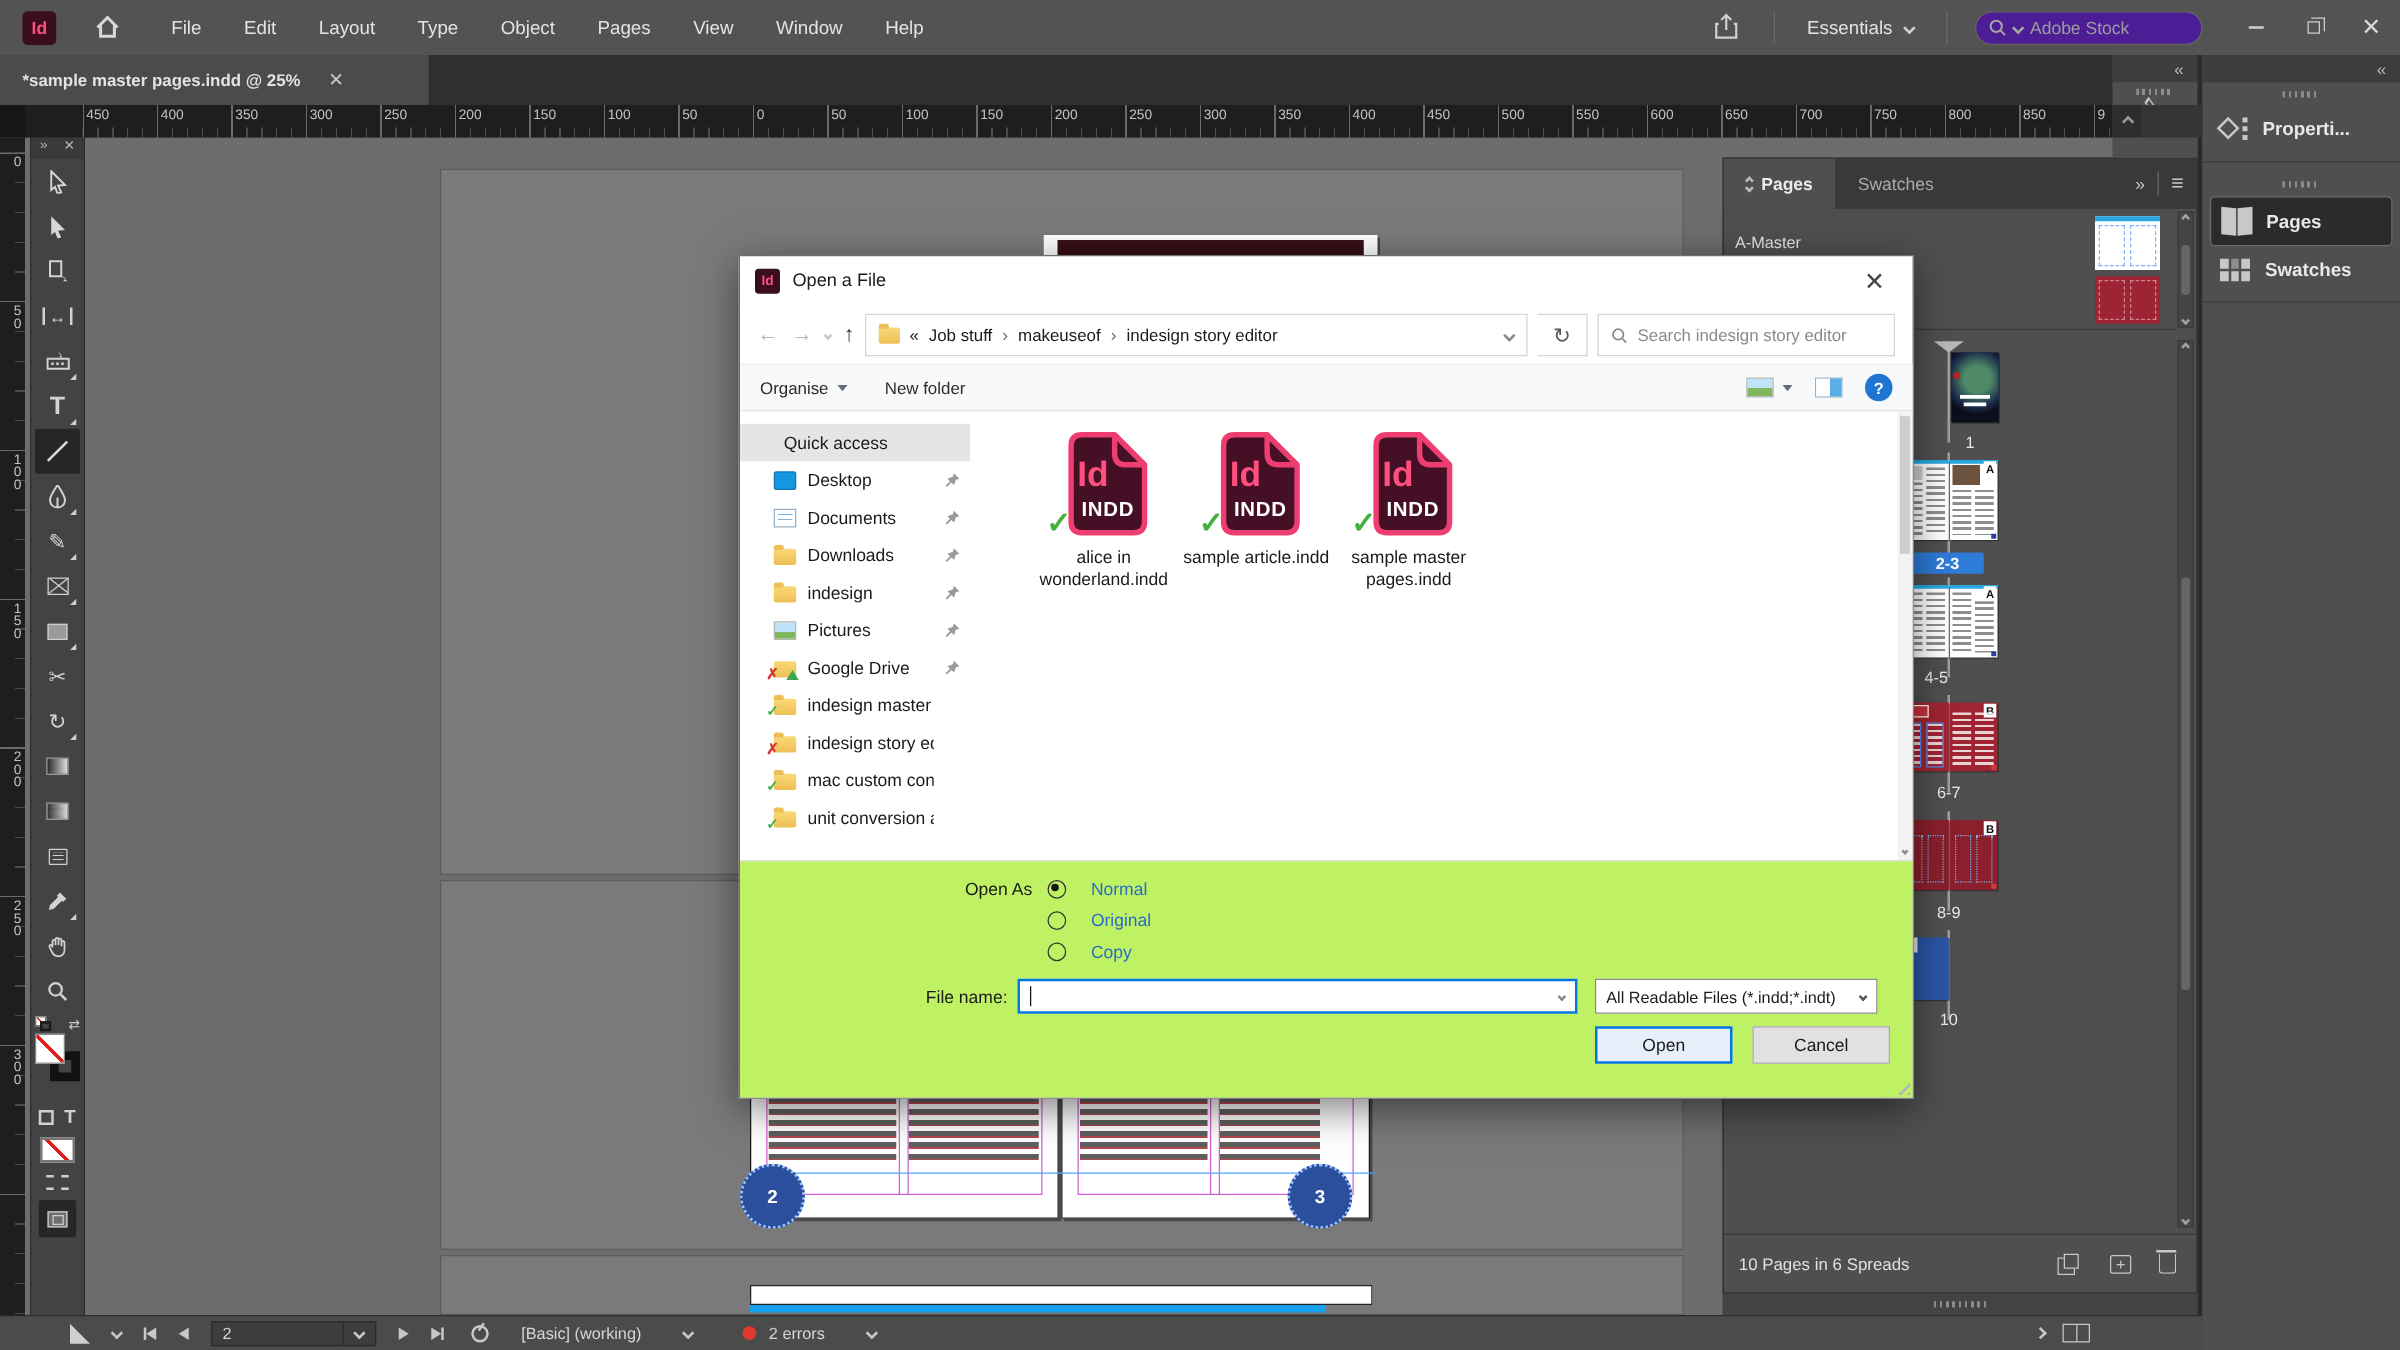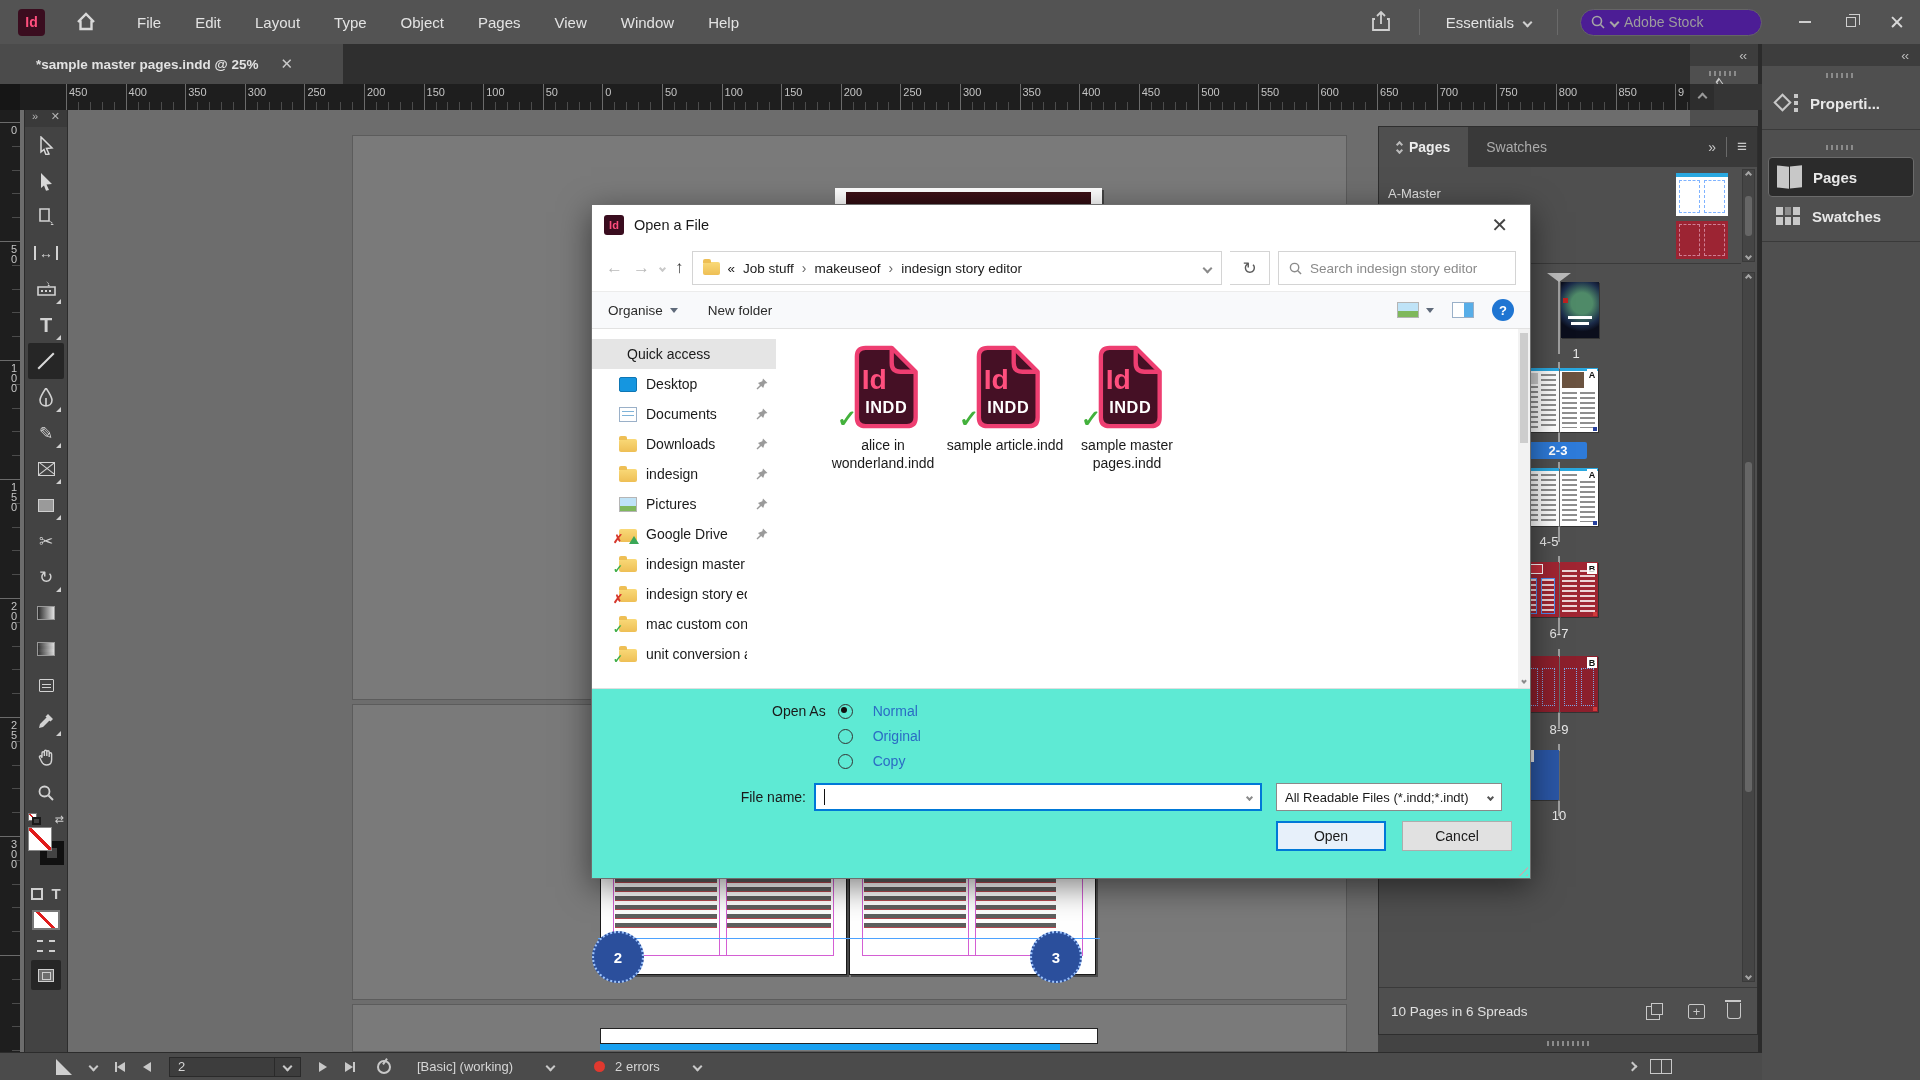--- a/index.html
+++ b/index.html
@@ -31,21 +31,21 @@
   .win-restore span { display:block; width:10px; height:10px; border:1.5px solid #cfcfcf; position:relative; }
   .win-restore span:before { content:''; position:absolute; left:2px; top:-4px; width:10px; height:10px;
     border:1.5px solid #cfcfcf; border-left:none; border-bottom:none; }
   .win-close { font-size:19px; }
   #update-tick { position:absolute; left:683px; top:0; width:23px; height:4px; background:#2d96ff; }
 
   
   #tabrow { position:absolute; left:0; top:44px; width:1690px; height:40px; background:#2f2f2f; z-index:30; }
   .doc-tab { position:absolute; left:0; top:0; width:343px; height:40px; background:#4b4b4b;
     display:flex; align-items:center; color:#e2e2e2; font-size:13.5px; font-weight:bold; }
-  .doc-tab .title { margin-left:36px; }
+  .doc-tab .title { margin-left:18px; }
   .doc-tab .tab-close { margin-left:22px; color:#c9c9c9; font-size:15px; font-weight:normal; }
 
   
   #ruler-corner { position:absolute; left:0; top:84px; width:20px; height:26px; background:#161616; z-index:29; }
   #ruler-h { position:absolute; left:20px; top:84px; width:1670px; height:26px; background:#1e1e1e; z-index:29;
     display:flex; padding-left:46px; overflow:hidden; color:#c4c4c4; font-size:11px;
     background-image:
       repeating-linear-gradient(90deg,#6b6b6b 0 1px, transparent 1px 59.6px),
       repeating-linear-gradient(90deg,#4c4c4c 0 1px, transparent 1px 11.92px);
     background-size:100% 100%, 100% 8px; background-position:46px 0, 46px 100%; background-repeat:no-repeat,no-repeat; }
@@ -285,21 +285,21 @@
   #side-scroll .chev { margin-top:auto; margin-bottom:6px; width:4px; height:4px; border-color:#8a8a8a; }
   #dlg-files { flex:1; display:flex; align-items:flex-start; padding:14px 0 0 48px; gap:4px; }
   .file-item { width:118px; display:flex; flex-direction:column; align-items:center; }
   .file-icon { position:relative; width:74px; height:88px; }
   .file-icon svg { width:74px; height:88px; }
   .indd-id { fill:#ff4f7e; font-weight:bold; font-size:26px; font-family:"Liberation Sans",sans-serif; }
   .indd-ext { fill:#fff; font-weight:bold; font-size:15px; letter-spacing:.5px; font-family:"Liberation Sans",sans-serif; }
   .sync-check { position:absolute; left:-9px; bottom:-2px; color:#43b13c; font-size:24px; font-weight:bold;
     text-shadow:0 0 2px #fff,0 0 2px #fff; }
   .file-name { margin-top:5px; font-size:14px; text-align:center; line-height:1.3; }
-  #dlg-bottom { position:absolute; left:0; bottom:0; width:938px; height:190px; background:#5eead4; border-top:1px solid #dfdfdf; }
+  #dlg-bottom { position:absolute; left:0; bottom:0; width:938px; height:190px; background:#bef264; border-top:1px solid #dfdfdf; }
   #openas { position:absolute; left:180px; top:14px; display:flex; gap:12px; font-size:14px; }
   #openas-opts { display:flex; flex-direction:column; gap:9px; }
   .radio-row { display:flex; align-items:center; gap:20px; }
   .radio { width:15px; height:15px; border:1.5px solid #333; border-radius:50%; position:relative; }
   .radio.selected:before { content:''; position:absolute; left:2.5px; top:2.5px; width:6px; height:6px; border-radius:50%; background:#111; }
   .radio-label { color:#2b6cc4; }
   #fname-row { position:absolute; left:0; top:94px; width:100%; display:flex; align-items:center; }
   #fname-label { width:214px; text-align:right; font-size:14px; }
   #fname-input { margin-left:8px; width:448px; height:28px; border:2px solid #0078d7; background:#fff;
     display:flex; align-items:center; padding:0 8px; }

